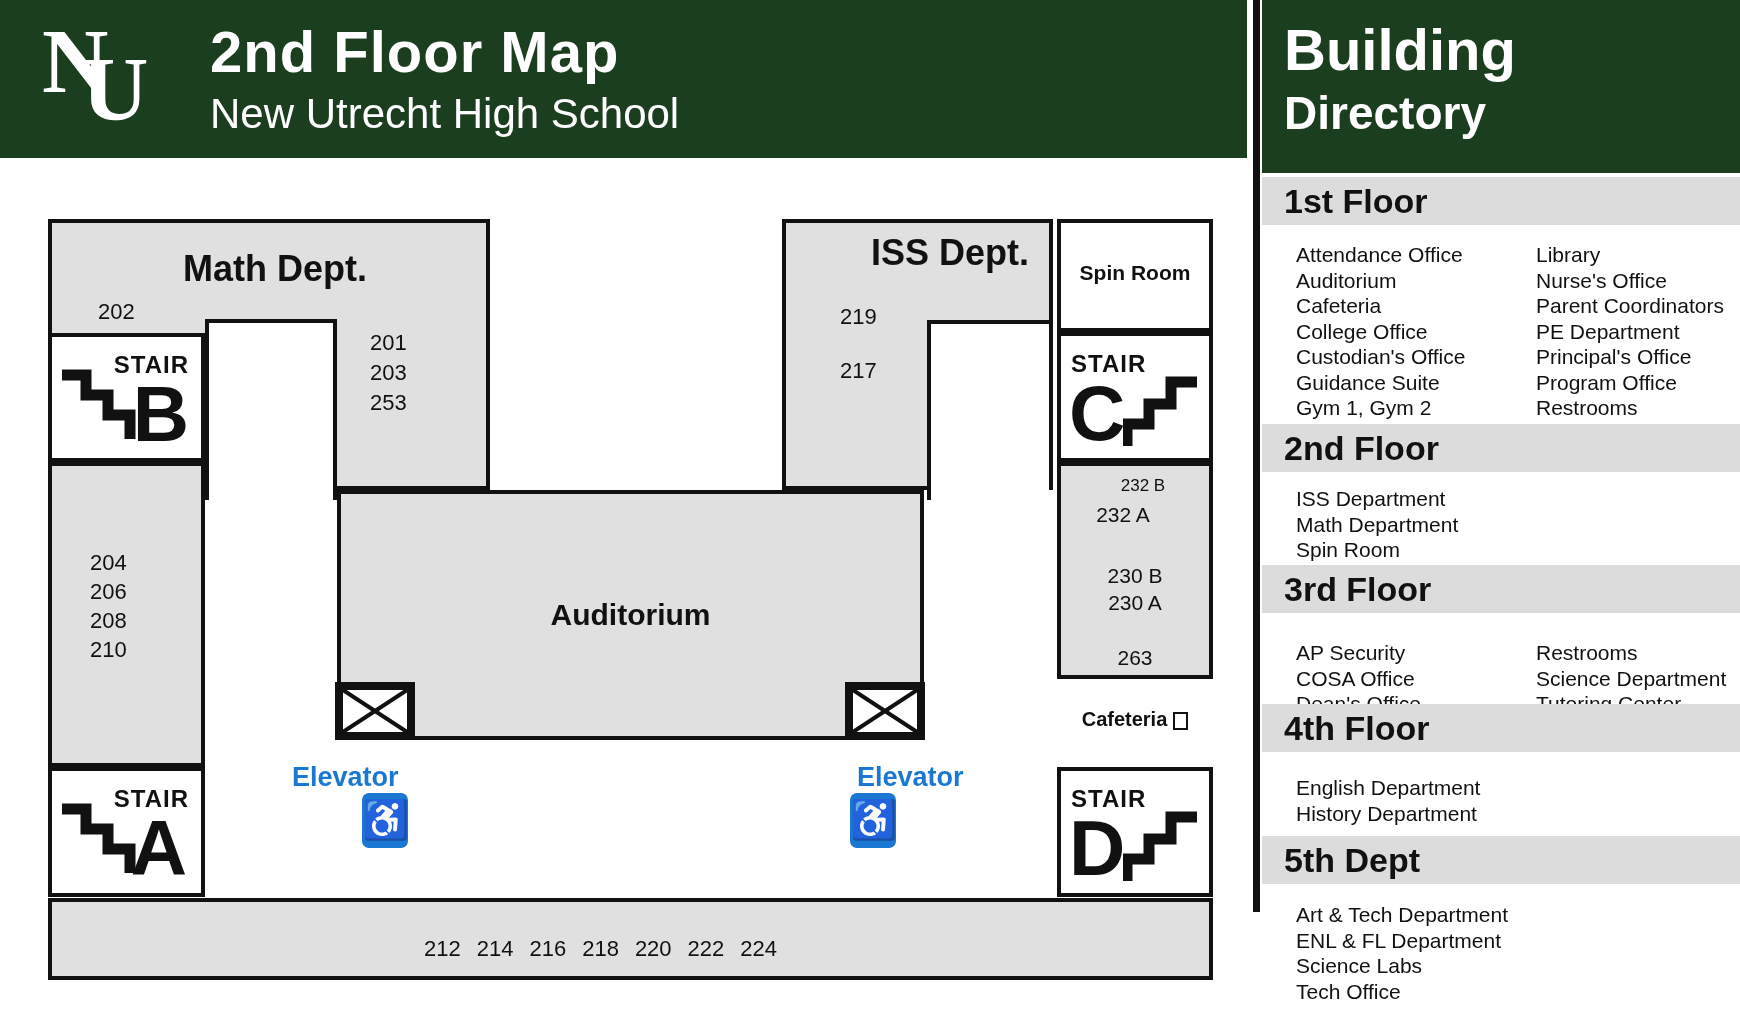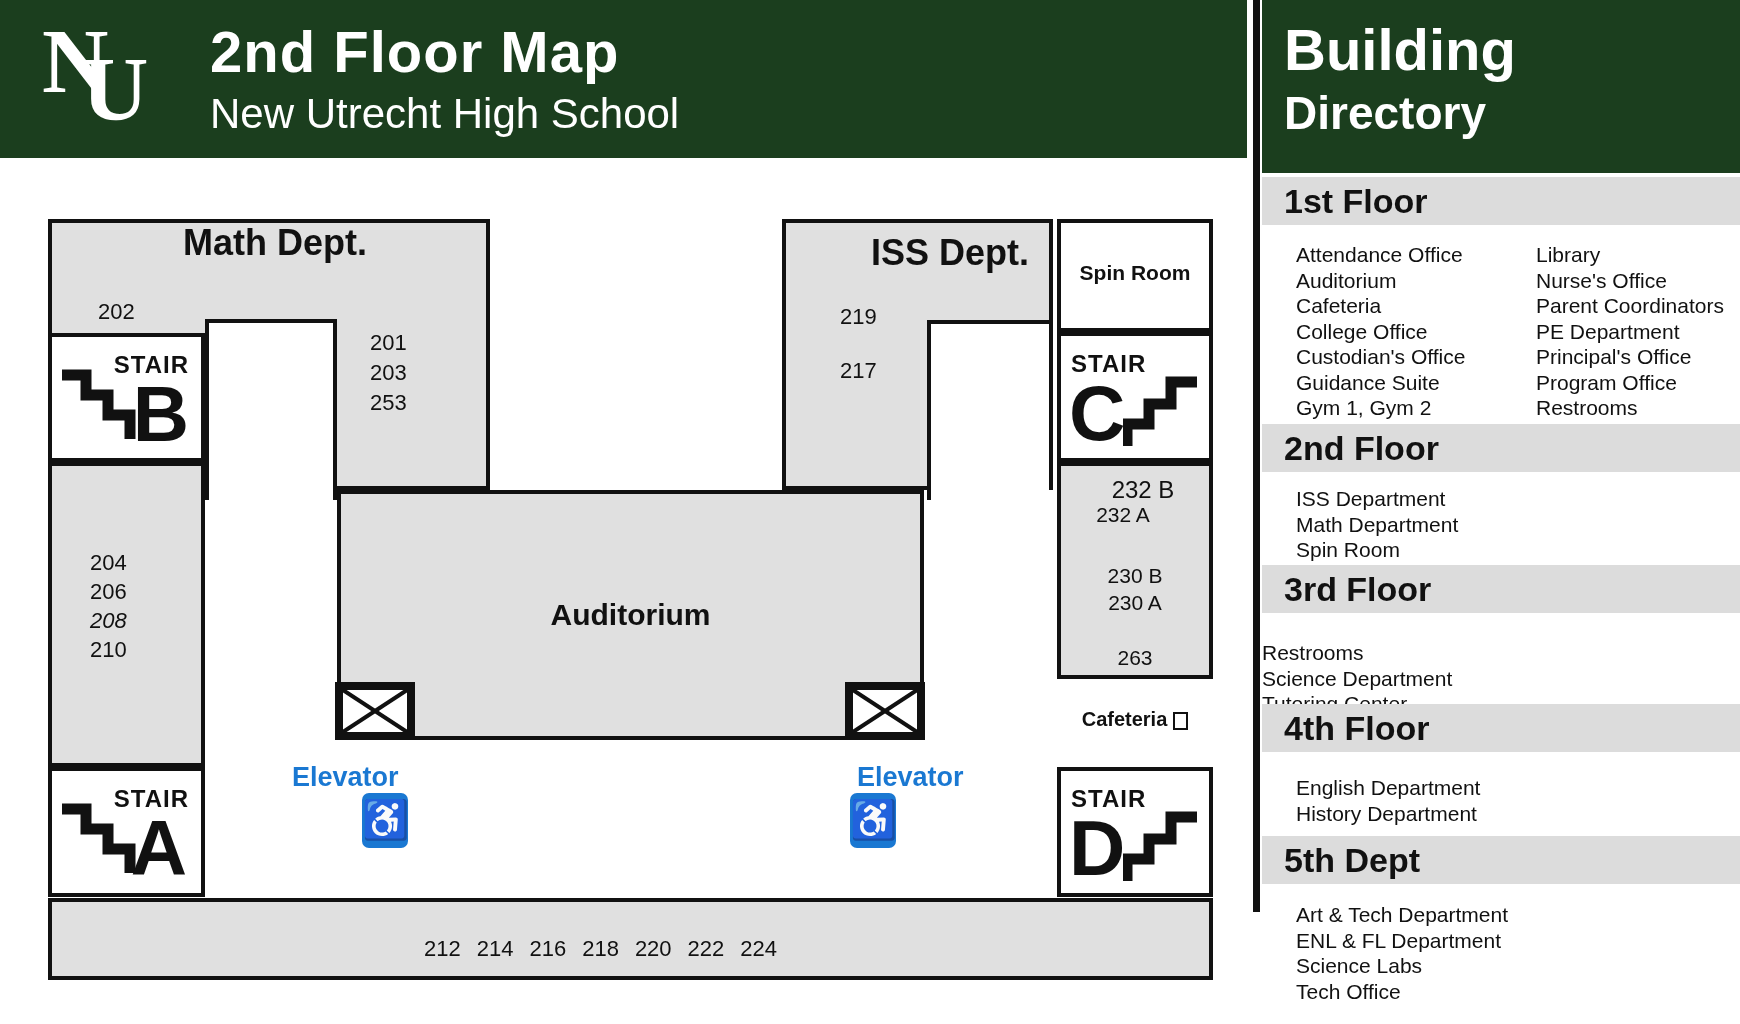--- a/index.html
+++ b/index.html
@@ -114,53 +114,53 @@
       <rect x="0" y="0" width="64" height="42" fill="#fff"></rect>
       <line x1="0" y1="0" x2="64" y2="42" stroke="#111" stroke-width="4"></line>
       <line x1="0" y1="42" x2="64" y2="0" stroke="#111" stroke-width="4"></line>
     </svg>
 </div>
 <div class="abs ev-lbl" style="left:292px;top:762px;">Elevator</div>
 <div class="abs ev-lbl" style="left:857px;top:762px;">Elevator</div>
 <div class="abs wc" style="left:362px;top:793px;">♿</div>
 <div class="abs wc" style="left:850px;top:793px;">♿</div>
 
-<div class="abs dept" style="left:130px;top:222px;width:290px;">Math Dept.</div>
+<div class="abs dept" style="left:130px;top:248px;width:290px;">Math Dept.</div>
 <div class="abs dept" style="left:830px;top:232px;width:240px;">ISS Dept.</div>
 <div class="abs dept" style="left:337px;top:598px;width:587px;font-size:30px;">Auditorium</div>
 
 <div class="abs lbl" style="left:98px;top:299px;">202</div>
 
 <div class="abs" style="left:370px;top:328px;">
   <div class="lbl" style="line-height:30px;">201</div>
   <div class="lbl" style="line-height:30px;">203</div>
   <div class="lbl" style="line-height:30px;">253</div>
 </div>
 
 <div class="abs" style="left:90px;top:548px;">
   <div class="lbl" style="line-height:29px;">204</div>
   <div class="lbl" style="line-height:29px;">206</div>
-  <div class="lbl" style="line-height:29px;font-style:italic;">208</div>
+  <div class="lbl" style="line-height:29px;">208</div>
   <div class="lbl" style="line-height:29px;">210</div>
 </div>
 
 <div class="abs" style="left:424px;top:936px;display:flex;gap:16px;">
   <span class="lbl">212</span>
   <span class="lbl">214</span>
   <span class="lbl">216</span>
   <span class="lbl">218</span>
   <span class="lbl">220</span>
   <span class="lbl">222</span>
   <span class="lbl">224</span>
 </div>
 
 <div class="abs lbl" style="left:840px;top:304px;">219</div>
 <div class="abs lbl" style="left:840px;top:358px;">217</div>
 
-<div class="abs lbl" style="left:1057px;top:476px;width:172px;text-align:center;font-size:24px;">232 B</div>
+<div class="abs lbl" style="left:1057px;top:476px;width:172px;text-align:center;font-size:17px;">232 B</div>
 <div class="abs lbl" style="left:1057px;top:503px;width:132px;text-align:center;font-size:21px;">232 A</div>
 <div class="abs lbl" style="left:1057px;top:564px;width:156px;text-align:center;font-size:21px;">230 B</div>
 <div class="abs lbl" style="left:1057px;top:591px;width:156px;text-align:center;font-size:21px;">230 A</div>
 <div class="abs lbl" style="left:1057px;top:646px;width:156px;text-align:center;font-size:21px;">263</div>
 
 <div class="abs" style="left:1057px;top:708px;width:156px;text-align:center;font-size:20px;font-weight:bold;">
   <span>Cafeteria</span><span class="sq"></span>
 </div>
 
 <div class="abs bar" style="top:177px;">
@@ -195,20 +195,25 @@
     <div class="di">ISS Department</div>
     <div class="di">Math Department</div>
     <div class="di">Spin Room</div>
   </div>
 </div>
 
 <div class="abs bar" style="top:565px;">
     <span>3rd Floor</span>
   </div>
 <div class="abs dir-cols" style="left:1262px;top:640px;">
+  <div class="dir-col col1">
+    <div class="di">AP Security</div>
+    <div class="di">COSA Office</div>
+    <div class="di">Dean's Office</div>
+  </div>
   <div class="dir-col">
     <div class="di">Restrooms</div>
     <div class="di">Science Department</div>
     <div class="di">Tutoring Center</div>
   </div>
 </div>
 
 <div class="abs bar" style="top:704px;">
     <span>4th Floor</span>
   </div>

